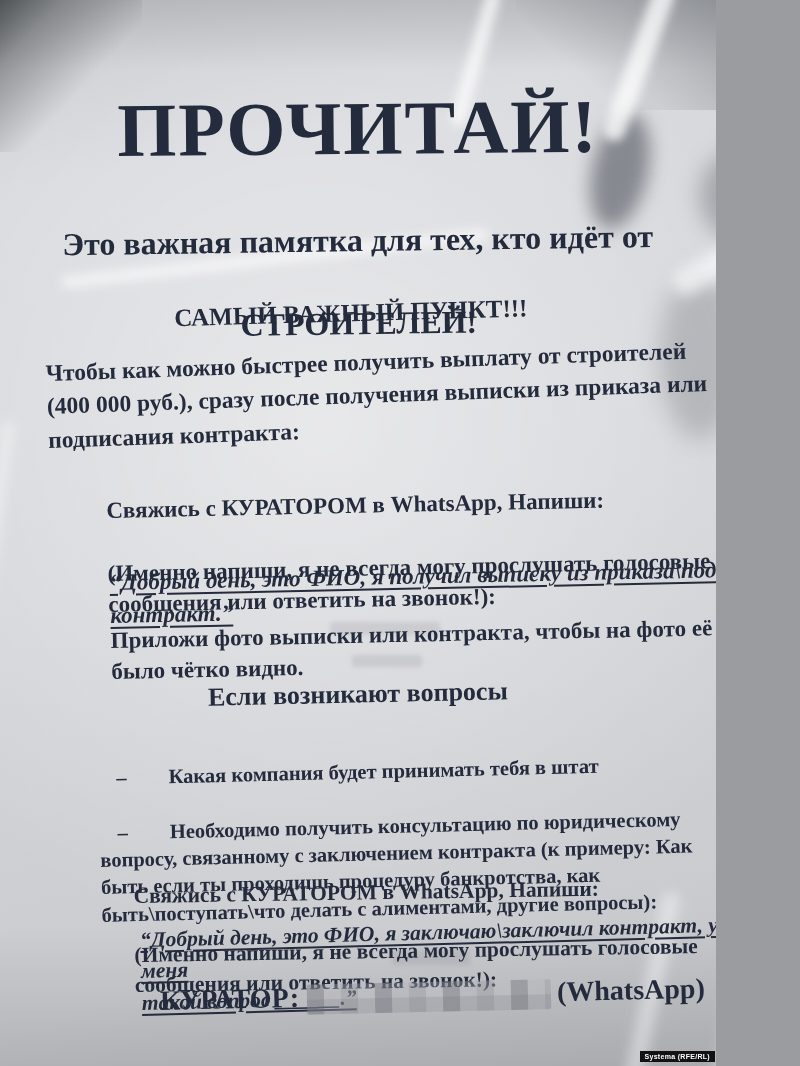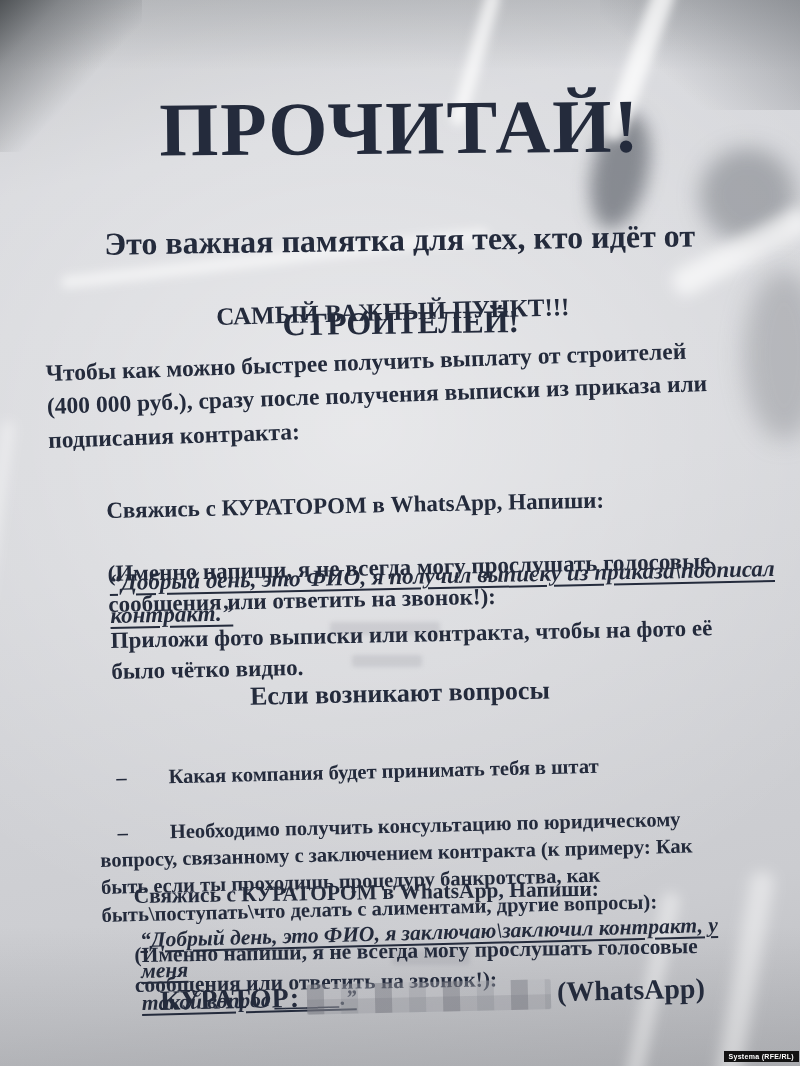--- a/index.html
+++ b/index.html
@@ -1,19 +1,19 @@
 <!DOCTYPE html>
 <html><head>
 <meta charset="utf-8">
 <style>
   html, body { margin: 0; padding: 0; }
   body { width: 800px; height: 1066px; overflow: hidden; background: #9a9ca0; }
 
   .stage {
-    position: relative; width: 800px; height: 1066px; overflow: hidden;
+    position: relative; width: 716px; height: 1066px; overflow: hidden;
     background:
       radial-gradient(120% 80% at 45% 40%, rgba(255,255,255,0.45), rgba(255,255,255,0) 62%),
       linear-gradient(168deg, #c8c9cc 0%, #d7d8dc 16%, #d4d5d9 48%, #cbccd0 84%, #bdbec2 100%);
     font-family: "Liberation Serif", "DejaVu Serif", serif;
     color: #242b3c;
   }
 
   
   .shade, .glare, .smudge { position: absolute; pointer-events: none; }
 

